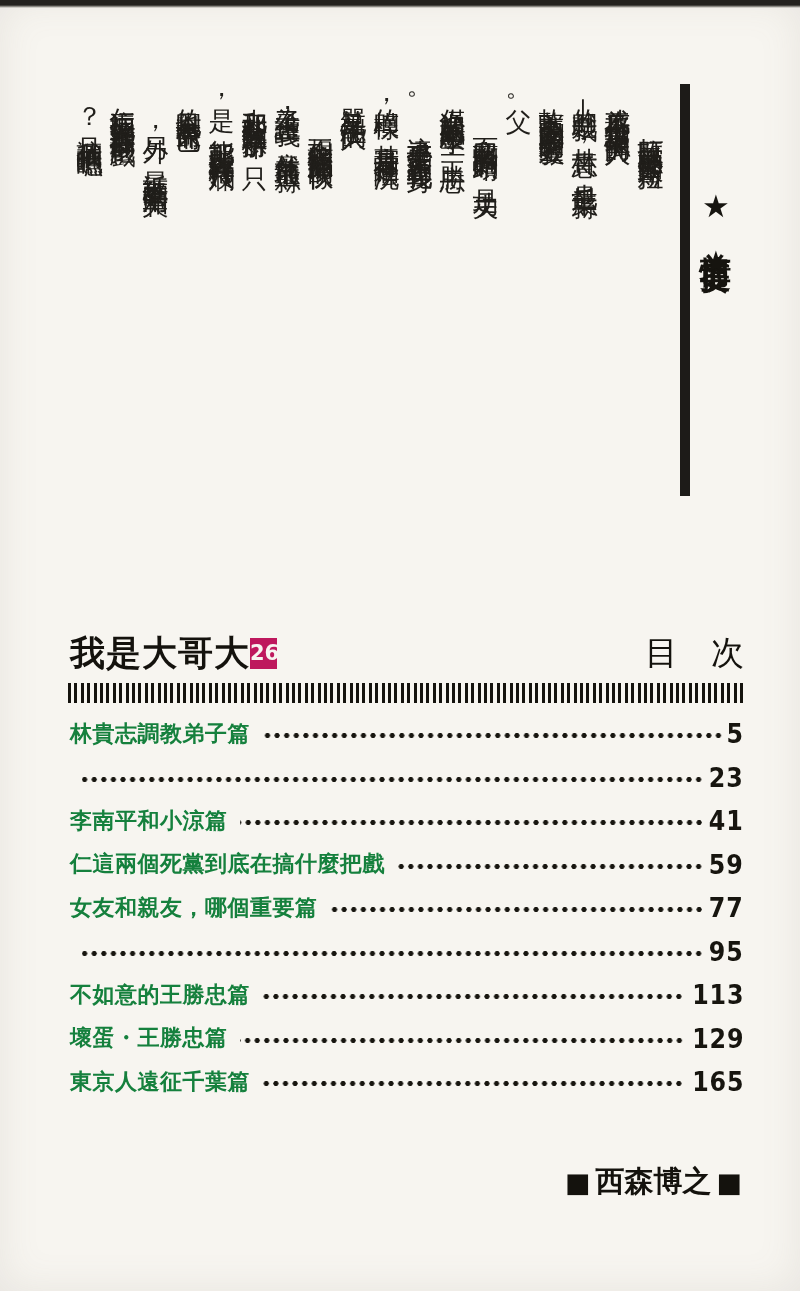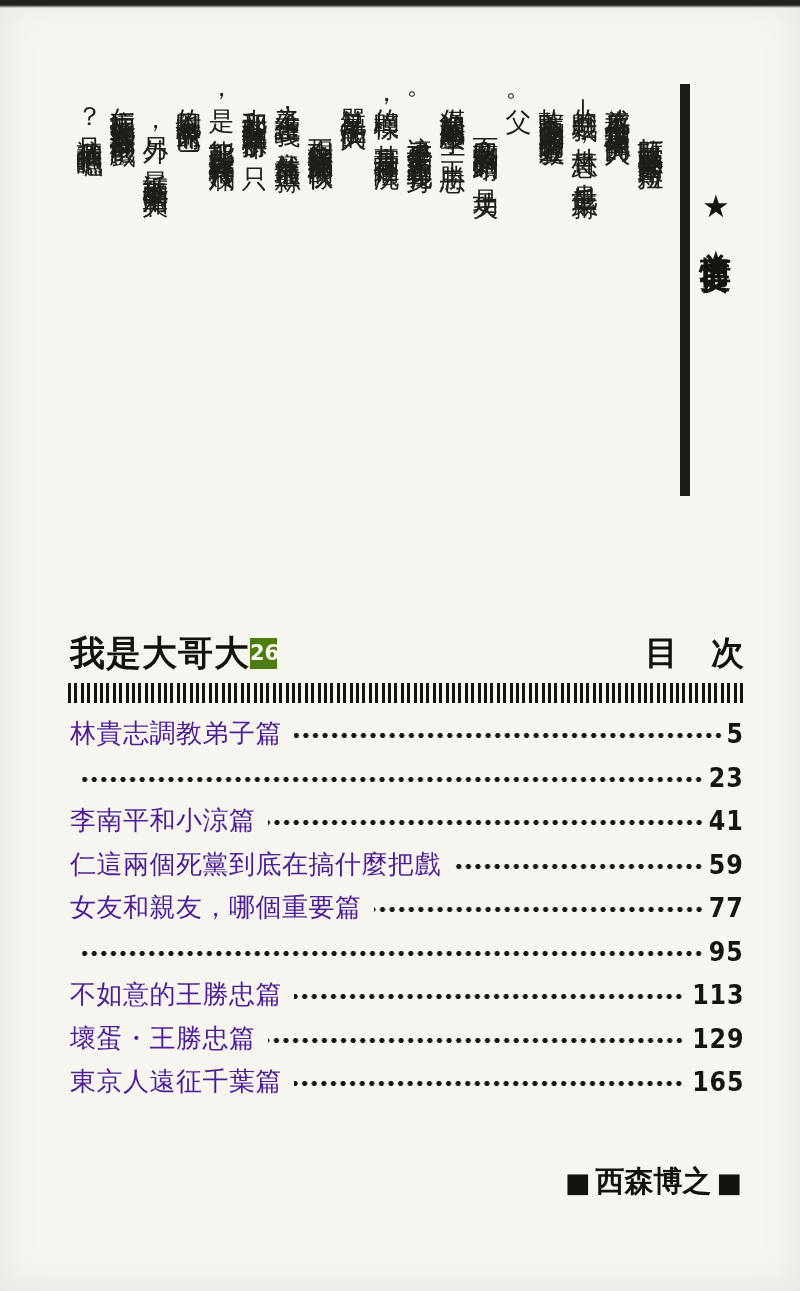--- a/index.html
+++ b/index.html
@@ -44,38 +44,38 @@
   .vcol.indent{padding-top:29px;}
 
   
   .toc-header{
     position:absolute;top:630px;left:70px;right:56px;
     display:flex;justify-content:space-between;align-items:center;
   }
   .toc-title-group{display:flex;align-items:center;}
   .toc-title{font-size:35px;font-weight:bold;letter-spacing:1px;color:#14120d;}
   .toc-volume{
-    display:inline-block;background:#4d7c0f;color:#f7f5f0;
+    display:inline-block;background:#be185d;color:#f7f5f0;
     width:27px;height:31px;line-height:31px;
     font-size:21px;font-weight:bold;
   }
-  .toc-heading{font-size:33px;font-weight:bold;color:#14120d;}
+  .toc-heading{font-size:33px;font-weight:normal;color:#14120d;}
   .stripes{
     position:absolute;top:683px;left:68px;width:678px;height:20px;
     background:repeating-linear-gradient(90deg,#15130e 0px,#15130e 3px,rgba(0,0,0,0) 3px,rgba(0,0,0,0) 6.4px);
   }
   .toc-list{
     position:absolute;top:712px;left:70px;right:56px;
     margin:0;padding:0;list-style:none;
   }
   .toc-row{
     display:flex;align-items:center;height:43.5px;
   }
   .toc-entry-title{
-    font-size:26px;font-weight:normal;white-space:nowrap;color:#4c1d95;
+    font-size:22px;font-weight:bold;white-space:nowrap;color:#15803d;
     letter-spacing:0.5px;flex:0 0 auto;
   }
   .leader{
     flex:1 1 auto;height:9px;align-self:center;margin:4px 1px 0 12px;
     background-image:radial-gradient(circle,#17150f 2.3px,rgba(0,0,0,0) 2.8px);
     background-size:9.6px 9px;background-repeat:repeat-x;background-position:right center;
   }
   .toc-entry-page{
     flex:0 0 auto;font-size:27px;font-weight:bold;color:#17150f;
     display:inline-block;transform:scaleX(0.88);transform-origin:right center;

